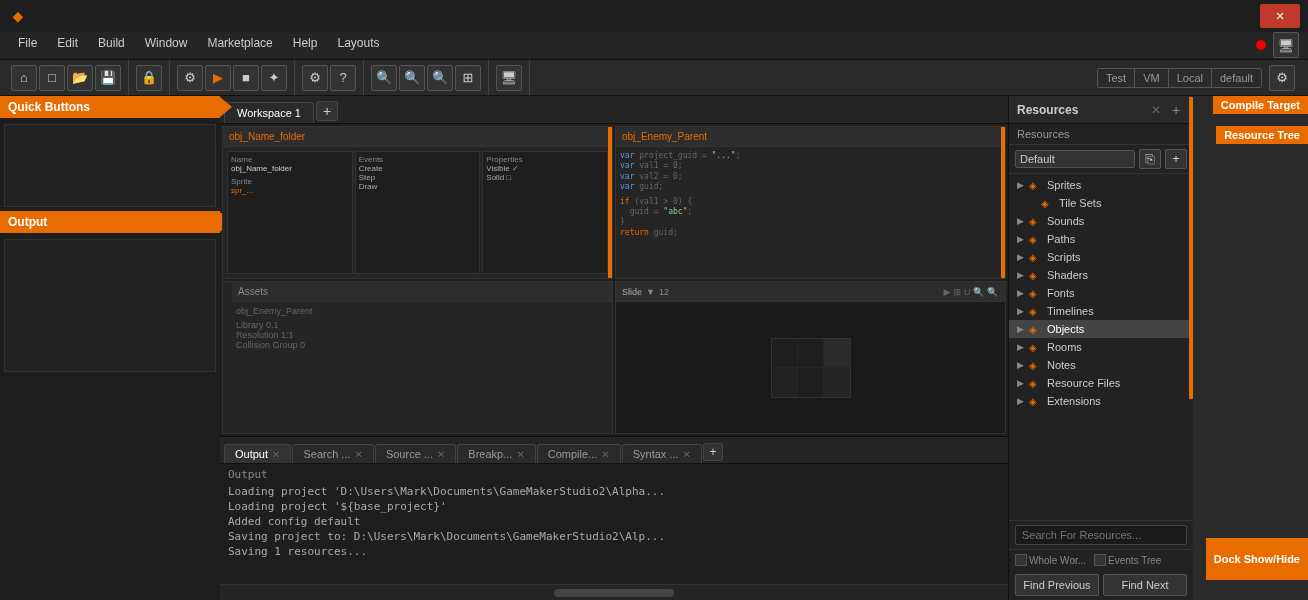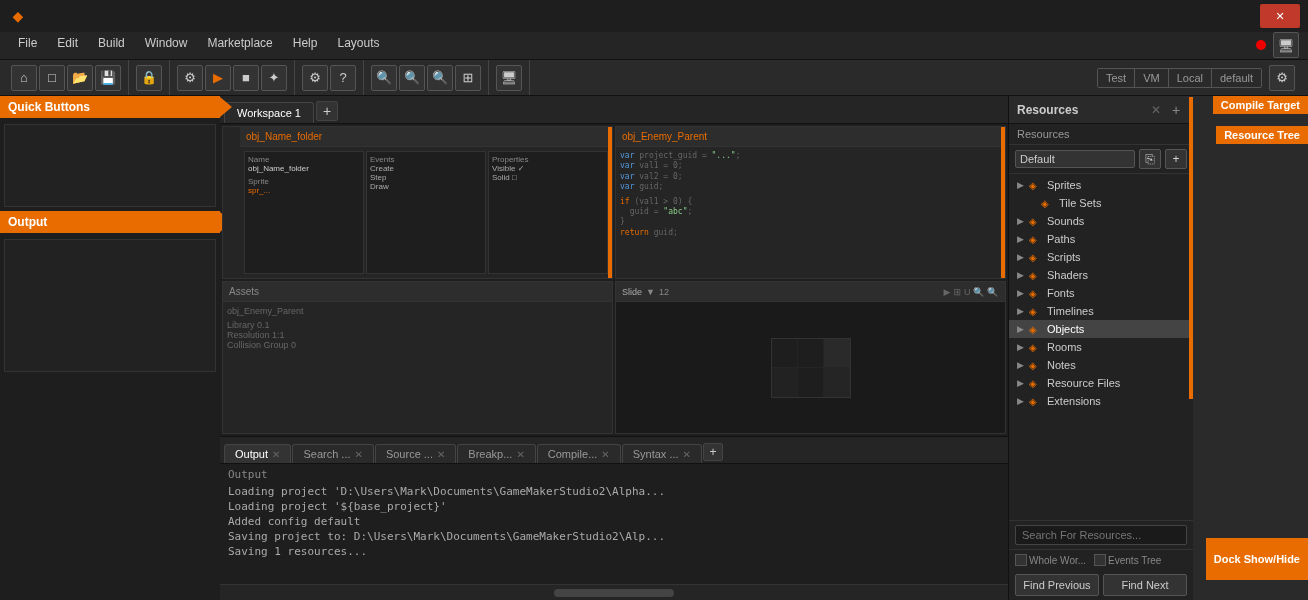--- a/index.html
+++ b/index.html
@@ -650,21 +650,21 @@
 
     <div class="center-area">
 
       <div class="workspace-tabs">
         <div class="ws-tab active">Workspace 1</div>
         <div class="ws-tab-add">+</div>
       </div>
 
       <div class="workspace-content">
 
-        <div class="ws-panel" style="position:relative;padding-left:17px;">
+        <div class="ws-panel" style="position:relative;">
           <div class="ws-panel-header">
             <span style="color:#e86c00;">obj_Name_folder</span>
           </div>
           <div class="ws-mini-content">
             <div class="ws-mini-panel">
               <div style="font-size:8px;color:#888;">Name</div>
               <div style="font-size:8px;color:#ccc;">obj_Name_folder</div>
               <div style="font-size:8px;color:#888;margin-top:4px;">Sprite</div>
               <div style="font-size:8px;color:#e86c00;">spr_...</div>
             </div>
@@ -695,21 +695,21 @@
               <div><span class="code-line-blue">var</span> <span>guid</span>;</div>
               <div style="margin-top:4px;"><span class="code-line-orange">if</span> (<span>val1</span> &gt; 0) {</div>
               <div>&nbsp;&nbsp;<span>guid</span> = <span style="color:#88cc88;">"abc"</span>;</div>
               <div>}</div>
               <div><span class="code-line-orange">return</span> <span>guid</span>;</div>
             </div>
           </div>
           <div class="orange-bar"></div>
         </div>
 
-        <div class="ws-panel" style="position:relative;">
+        <div class="ws-panel" style="position:relative;padding-left:9px;">
           <div class="ws-panel-header">
             <span style="color:#888;">Assets</span>
           </div>
           <div style="padding:4px;font-size:9px;color:#666;">
             <div>obj_Enemy_Parent</div>
             <div style="margin-top:4px;">
               <div>Library 0.1</div>
               <div>Resolution 1:1</div>
               <div>Collision Group 0</div>
             </div>

